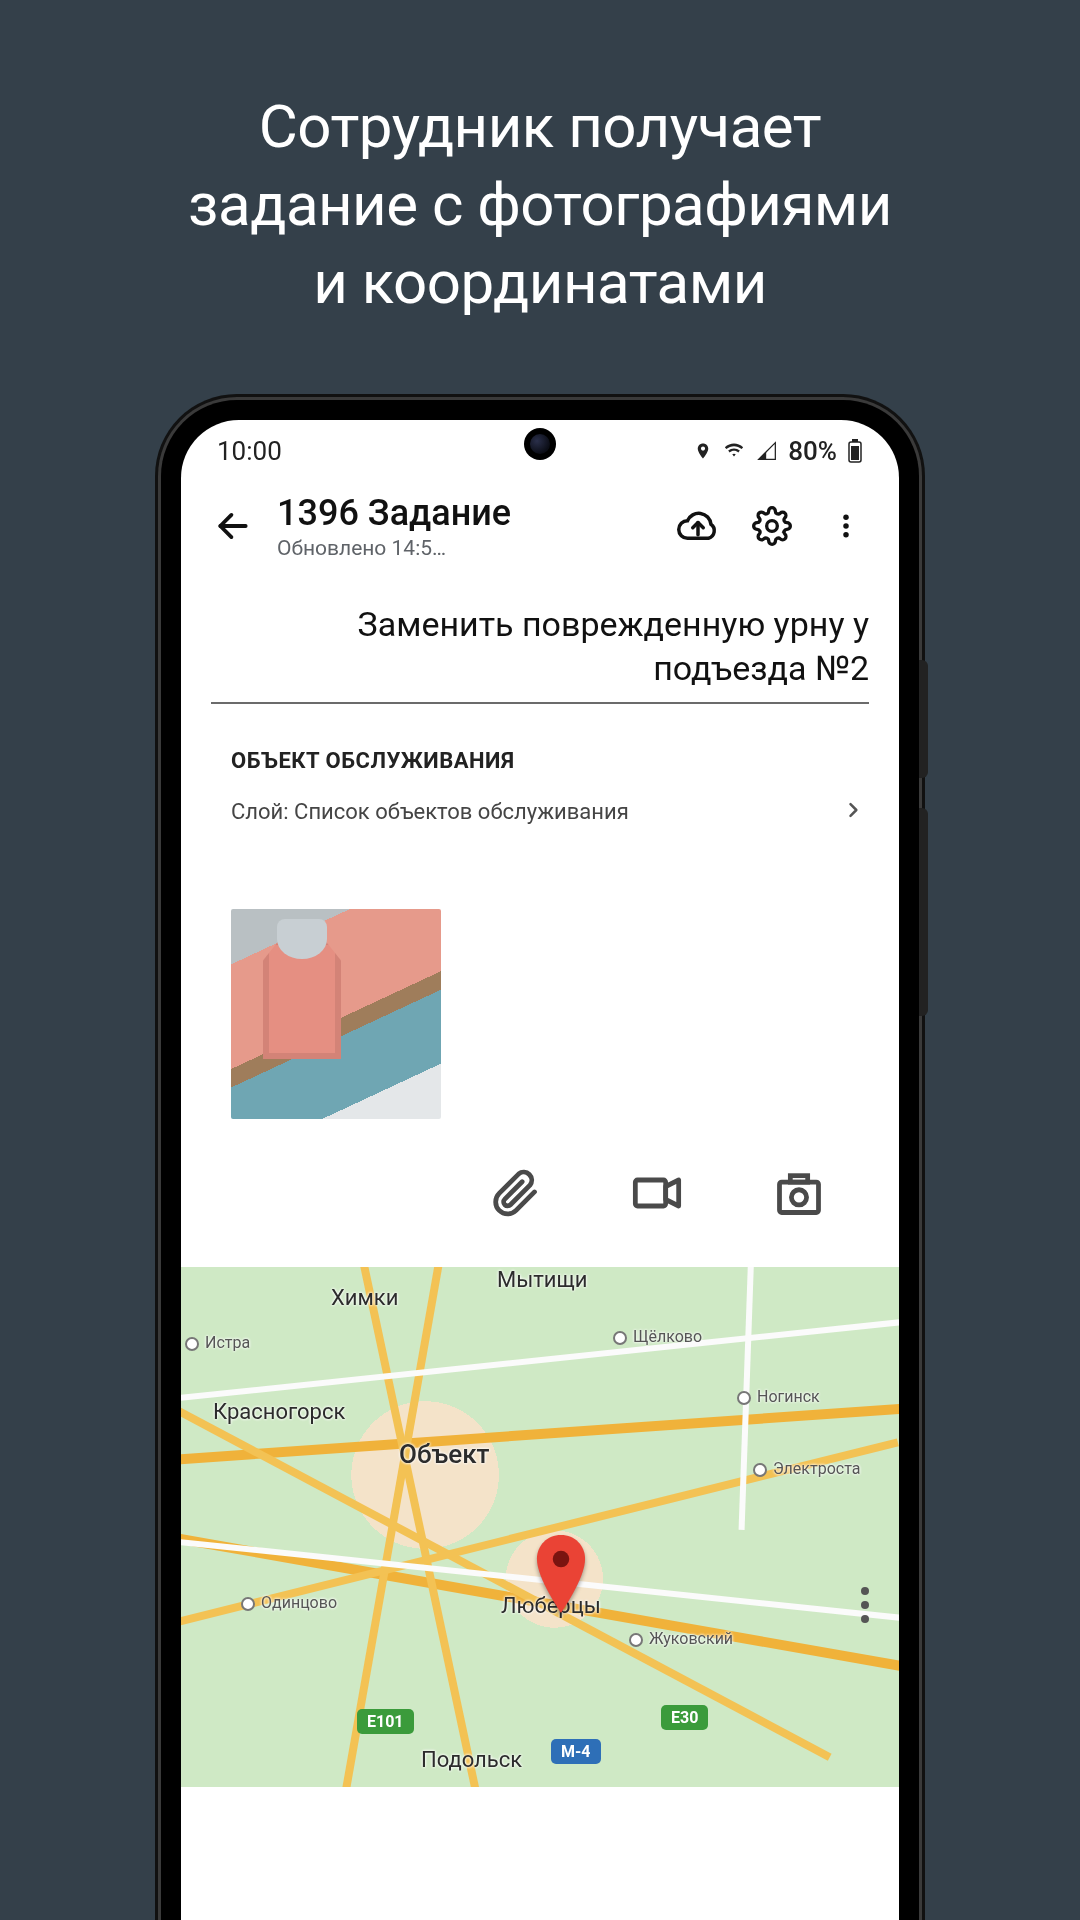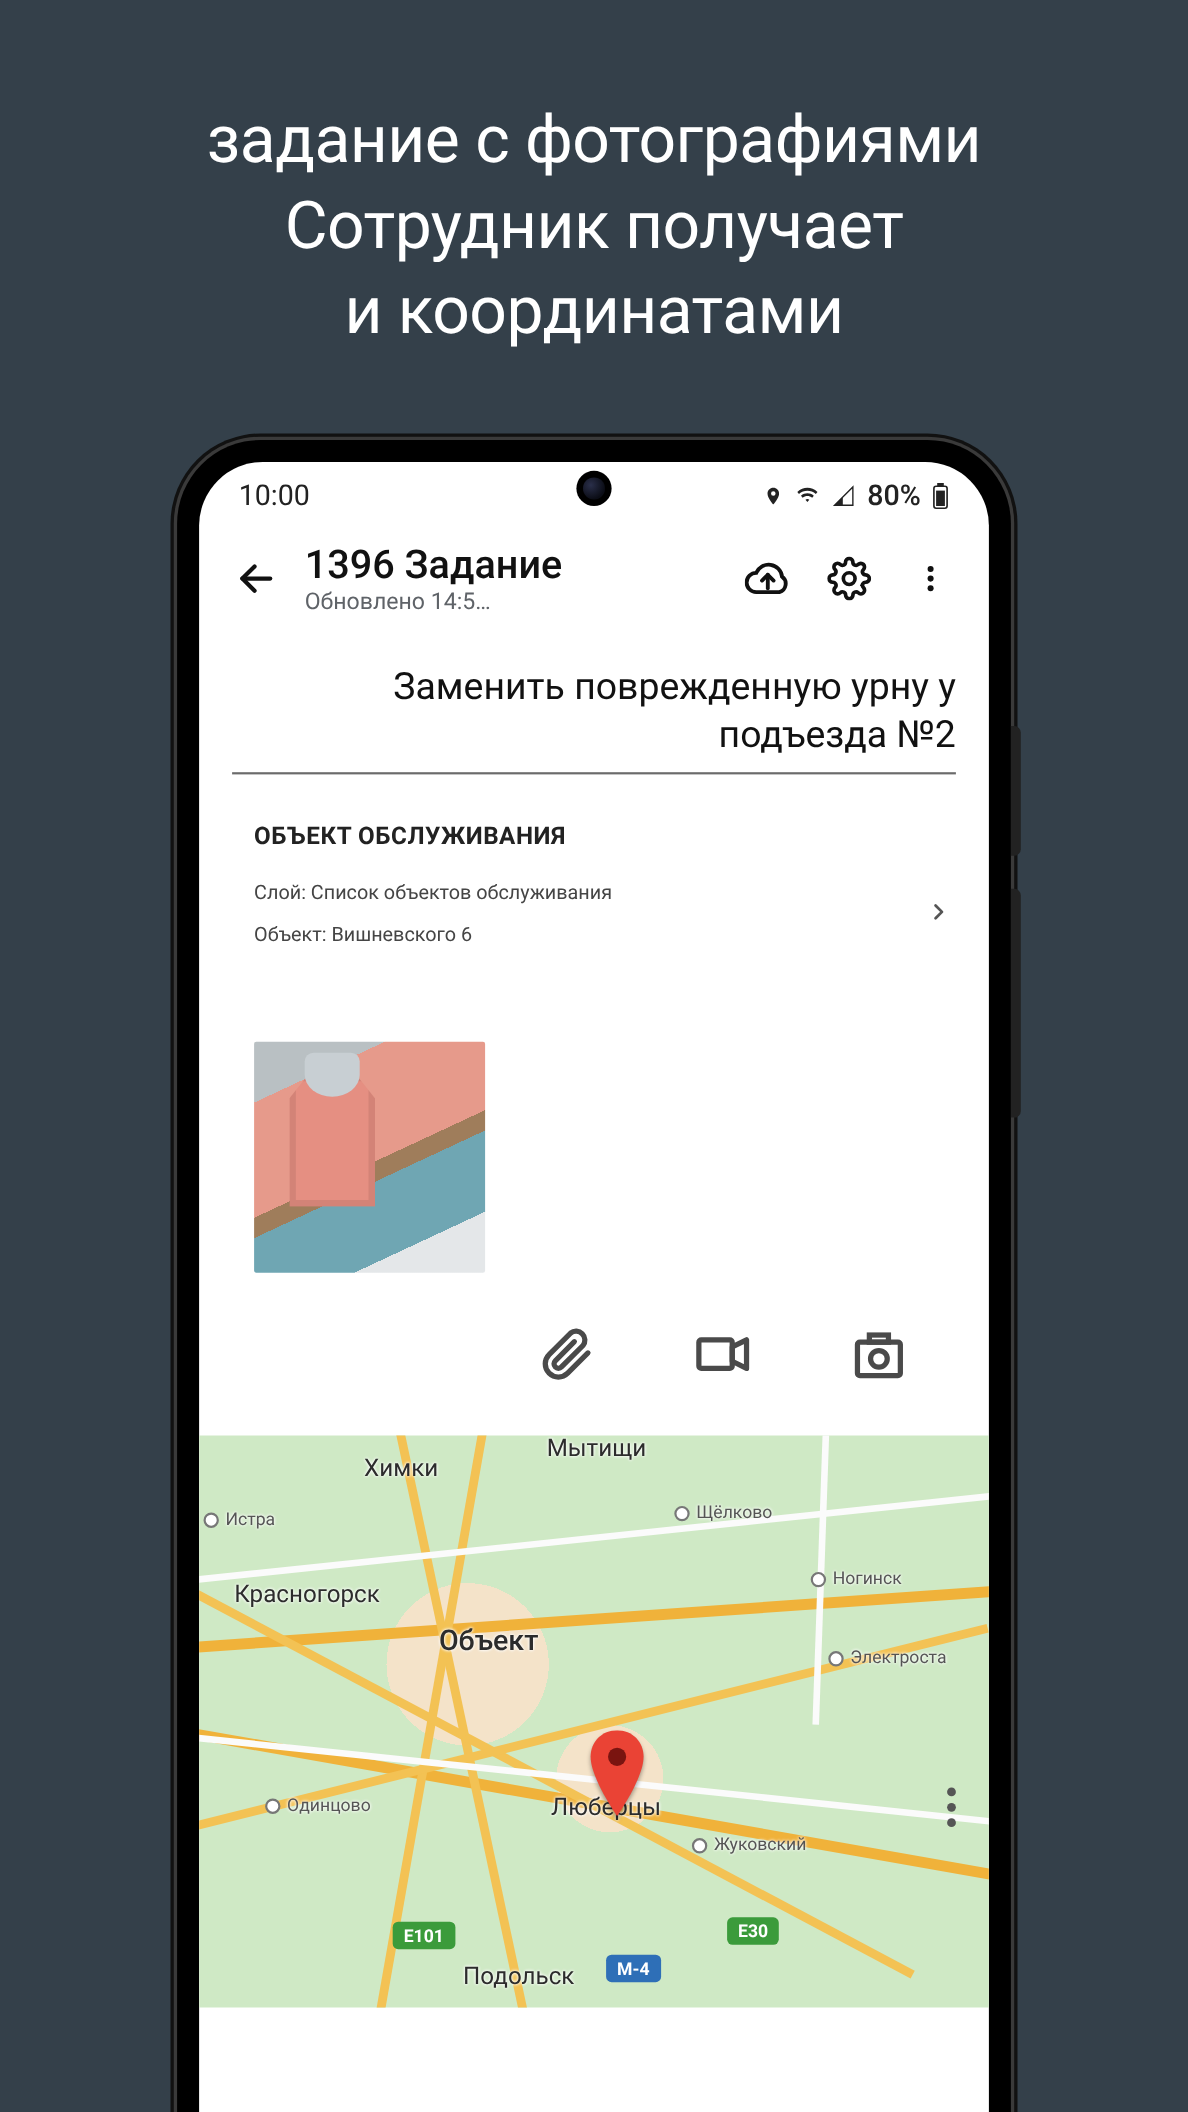--- a/index.html
+++ b/index.html
@@ -85,21 +85,21 @@
   .field.desc { line-height: 44px; text-align: right; }
   .section-lbl {
     margin-top: 44px;
     font-size: 22px; font-weight:700; letter-spacing:0.5px; color:#222;
     padding-left: 20px;
   }
   .object-row {
     display:flex; align-items:center; justify-content:space-between;
     padding: 20px 6px 0 20px;
   }
-  .object-text { font-size: 18px; color:#454545; line-height:38px; }
+  .object-text { font-size: 22px; color:#454545; line-height:38px; }
   .chev { color:#555; }
   .thumb {
     margin: 78px 0 0 20px;
     width: 210px; height: 210px;
     background:
       linear-gradient(155deg, #b9c0c3 0 18%, #e69a8b 18% 52%, #9f7d5b 52% 58%, #6fa6b3 58% 82%, #e4e7e9 82% 100%);
     border-radius: 2px;
     position: relative;
     overflow:hidden;
   }
@@ -152,22 +152,22 @@
     position:absolute; font-size:16px; color:#fff; font-weight:700;
     padding:3px 10px; border-radius:5px;
   }
   .shield.green{ background:#3b9b3b; }
   .shield.blue{ background:#2e6fb7; }
 </style>
 </head>
 <body>
 
 <div class="promo-text">
+  <div>Сотрудник получает</div>
   <div>задание с фотографиями</div>
-  <div>Сотрудник получает</div>
   <div>и координатами</div>
 </div>
 
 <div class="phone">
   <div class="phone-btn-right1"></div>
   <div class="phone-btn-right2"></div>
   <div class="camera-hole"></div>
   <div class="screen">
 
     <div class="status-bar">
@@ -234,21 +234,20 @@
     </div>
 
     <div class="content">
       <div class="field desc">
         <span>Заменить поврежденную урну у подъезда №2</span>
       </div>
       <div class="section-lbl">ОБЪЕКТ ОБСЛУЖИВАНИЯ</div>
       <div class="object-row">
         <div class="object-text">
           <div>Слой: Список объектов обслуживания</div>
-          <div>Объект: Вишневского 6</div>
         </div>
         <span class="chev">
           <svg width="20" height="32" viewBox="0 0 24 24" fill="none" stroke="#555" stroke-width="3" stroke-linecap="round" stroke-linejoin="round">
               <polyline points="9 5 16 12 9 19"></polyline>
             </svg>
         </span>
       </div>
 
       <div class="thumb"></div>
 

